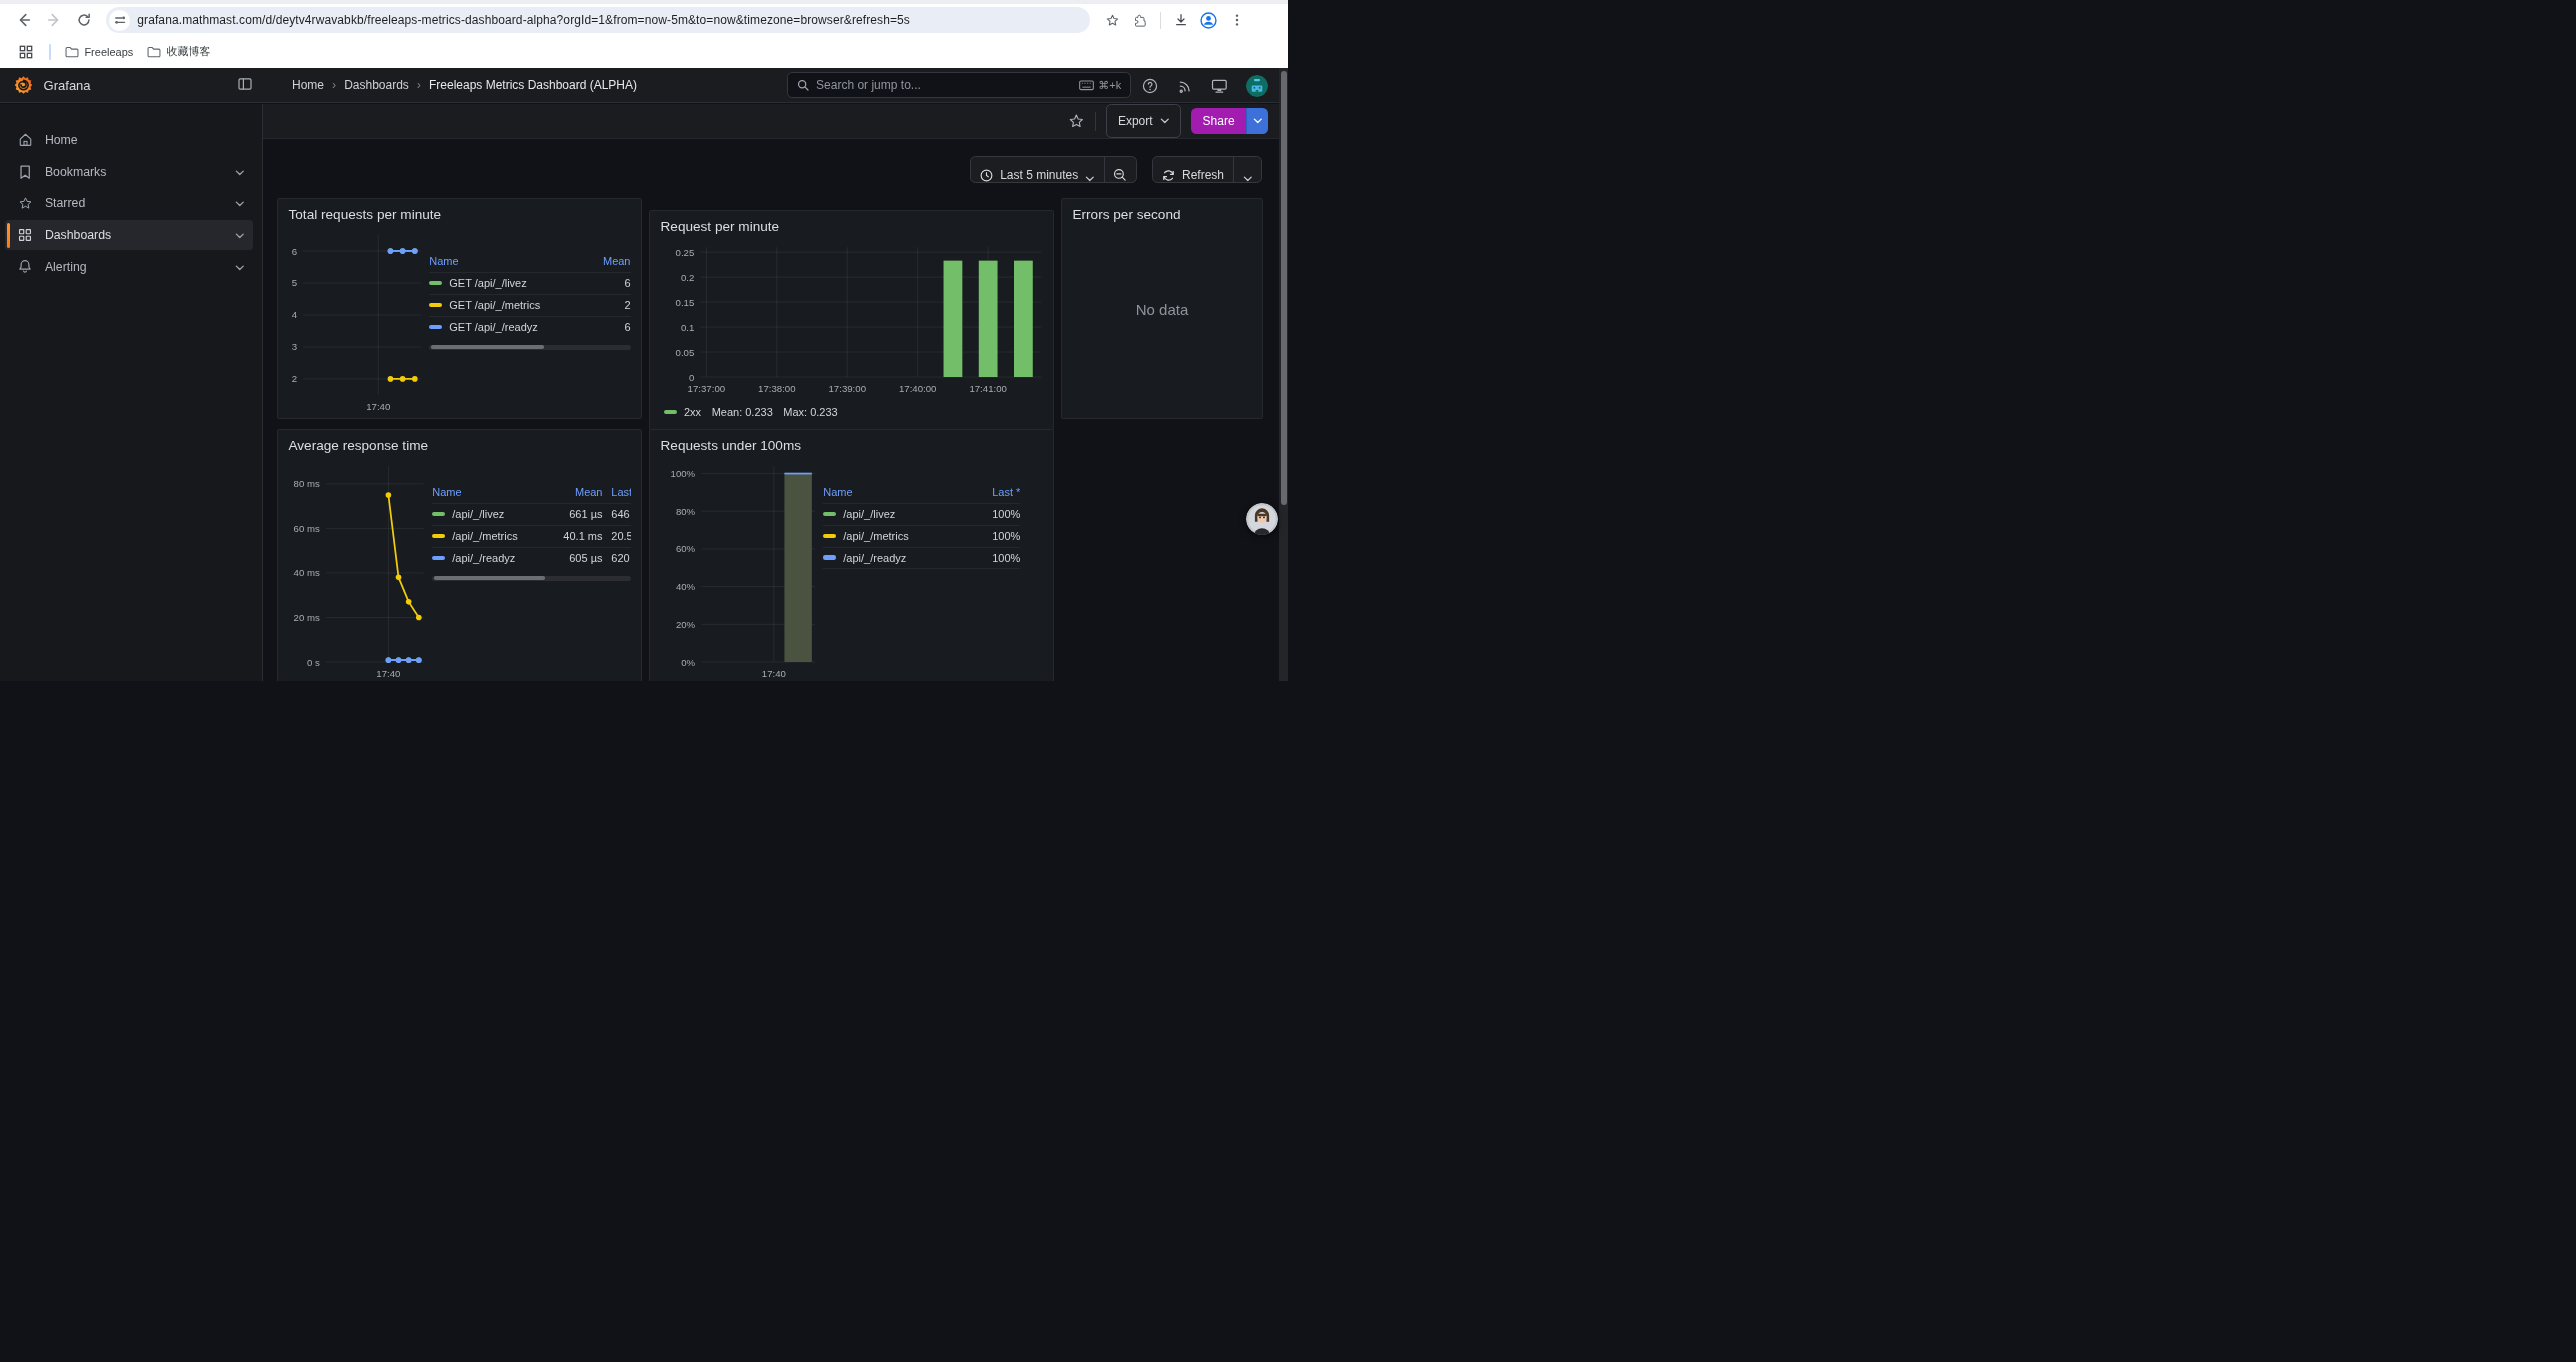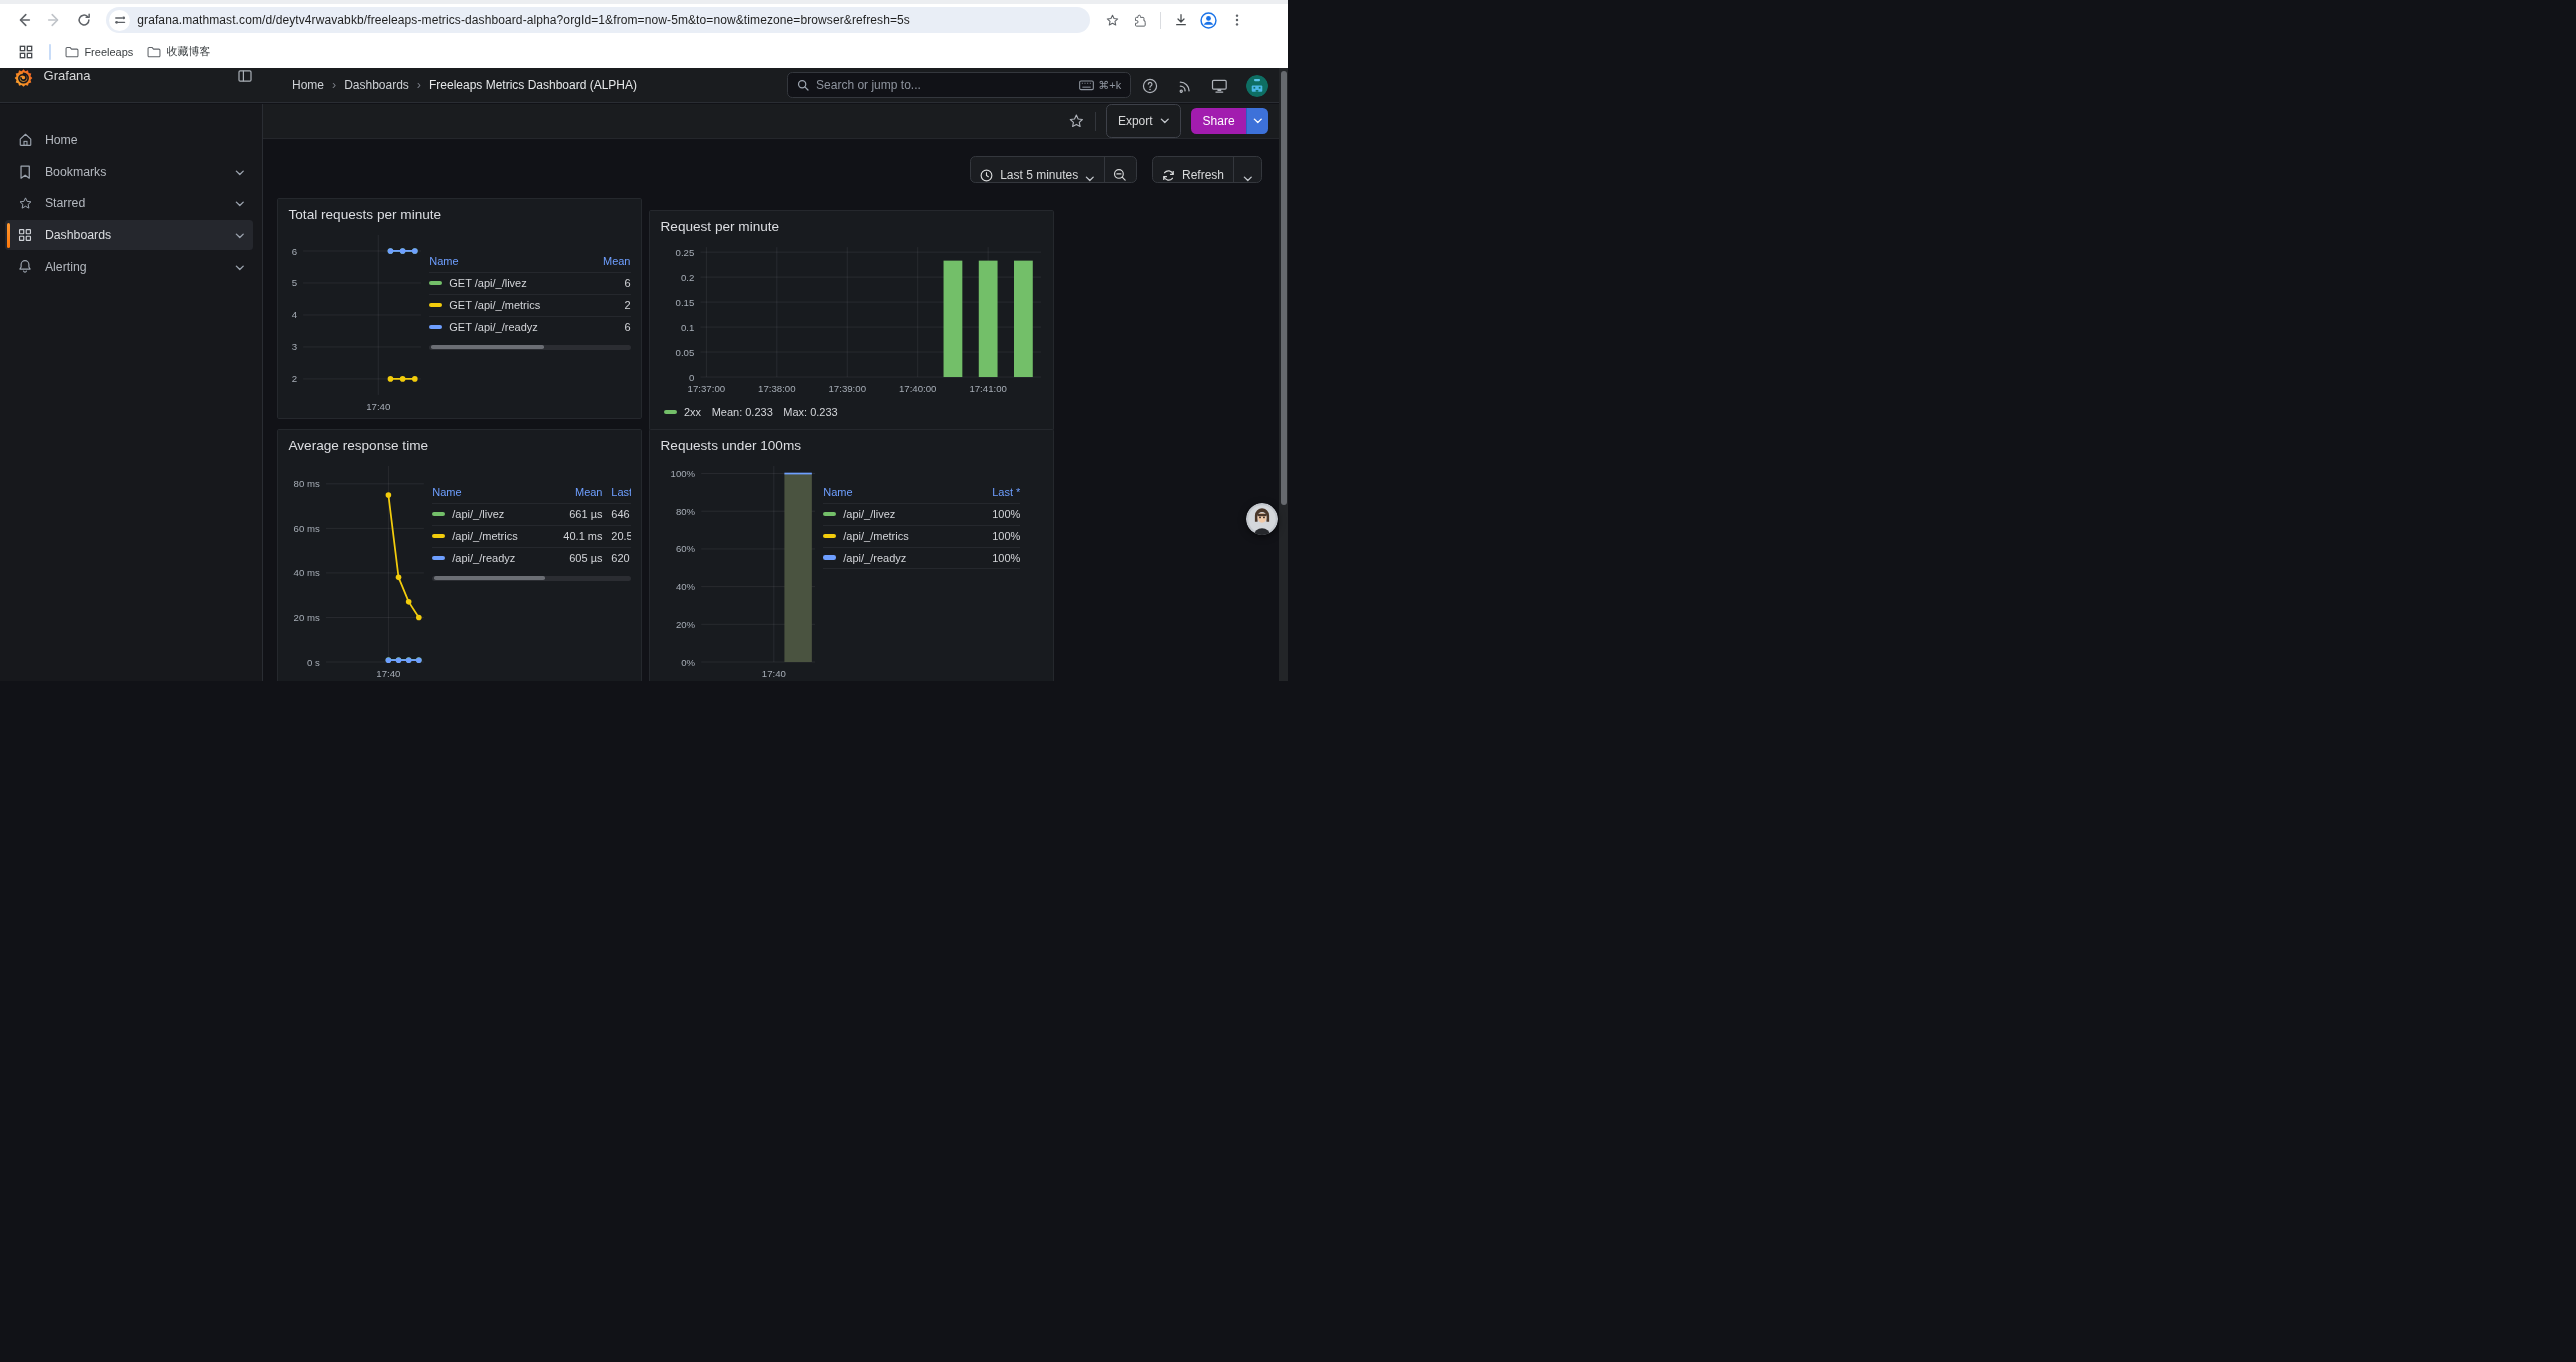--- a/index.html
+++ b/index.html
@@ -17,21 +17,21 @@
   .chrome-right{display:flex;align-items:center;margin-left:8.8px;}
   .chrome-right .navbtn{margin:0 2.6px;}
   .vdiv{width:0.9px;height:17.5px;background:#dadce0;margin:0 5.3px;}
   .bookmarks{height:31px;display:flex;align-items:center;padding:0 10.5px;background:#fff;}
   .bm-item{display:flex;align-items:center;gap:5.3px;font-size:11px;color:#3c4043;padding:3.5px 7px;border-radius:10.5px;}
   .bm-div{width:1.8px;height:16px;background:#c8dcf8;border-radius:0.9px;margin:0 7px 0 8.8px;}
 
   
   .app{position:absolute;top:68px;left:0;width:1288px;height:614px;background:#111217;color:#d8d9da;}
   .gheader{position:absolute;top:0;left:0;width:1288px;height:35px;background:#1a1c1f;border-bottom:0.9px solid #2a2d33;display:flex;align-items:center;}
-  .brand{width:263px;display:flex;align-items:flex-start;height:100%;padding:0 10.5px 0 13px;flex:none;}
+  .brand{width:263px;display:flex;align-items:center;height:100%;padding:0 10.5px 0 13px;flex:none;}
   .brand-name{font-size:13px;font-weight:500;color:#d8d9da;margin-left:9.6px;}
   .panel-toggle{margin-left:auto;}
   .crumbs{display:flex;align-items:center;gap:8px;margin-left:29px;font-size:12px;}
   .crumb{color:#cfd2d6;}
   .crumb.last{color:#e6e8ea;}
   .crumb-sep{color:#7b7f87;font-size:12.3px;}
   .searchbox{position:absolute;left:787px;top:4.4px;width:344px;height:26px;background:#111217;border:0.9px solid #34373d;border-radius:5.3px;display:flex;align-items:center;padding:0 8.8px;gap:7px;}
   .search-ph{font-size:12px;color:#8e949e;flex:1;}
   .kbd-hint{display:flex;align-items:center;gap:4.4px;color:#8e949e;font-size:11px;}
   .hicons{position:absolute;right:20px;top:0;height:35px;display:flex;align-items:center;gap:18.4px;}
@@ -470,20 +470,24 @@
             <rect x="402.22758620689655" y="15.369230769230768" width="21.406896551724117" height="132.63076923076923" fill="#73bf69"></rect>
           </svg>
         <div class="blegend">
           <i class="pill" style="background: rgb(115, 191, 105);"></i>
           <span>2xx</span>
           <span style="margin-left:3.5px;">Mean: 0.233</span>
           <span style="margin-left:3.5px;">Max: 0.233</span>
         </div>
       </div>
 
+      <div class="panel" style="left:798px;top:58px;width:202px;height:221px;">
+        <div class="ptitle">Errors per second</div>
+        <div class="nodata">No data</div>
+      </div>
 
       <div class="panel" style="left:14px;top:289px;width:365px;height:263px;">
         <div class="ptitle">Average response time</div>
         <div class="crow">
           <svg width="135" height="217" viewBox="0 0 154 248">
               <line x1="42" x2="154" y1="20.363636363636374" y2="20.363636363636374" stroke="rgba(204,204,220,0.10)" stroke-width="1"></line>
               <text x="35" y="24.363636363636374" text-anchor="end" fill="#a6adb6" font-size="11">80 ms</text>
               <line x1="42" x2="154" y1="71.27272727272728" y2="71.27272727272728" stroke="rgba(204,204,220,0.10)" stroke-width="1"></line>
               <text x="35" y="75.27272727272728" text-anchor="end" fill="#a6adb6" font-size="11">60 ms</text>
               <line x1="42" x2="154" y1="122.18181818181819" y2="122.18181818181819" stroke="rgba(204,204,220,0.10)" stroke-width="1"></line>

